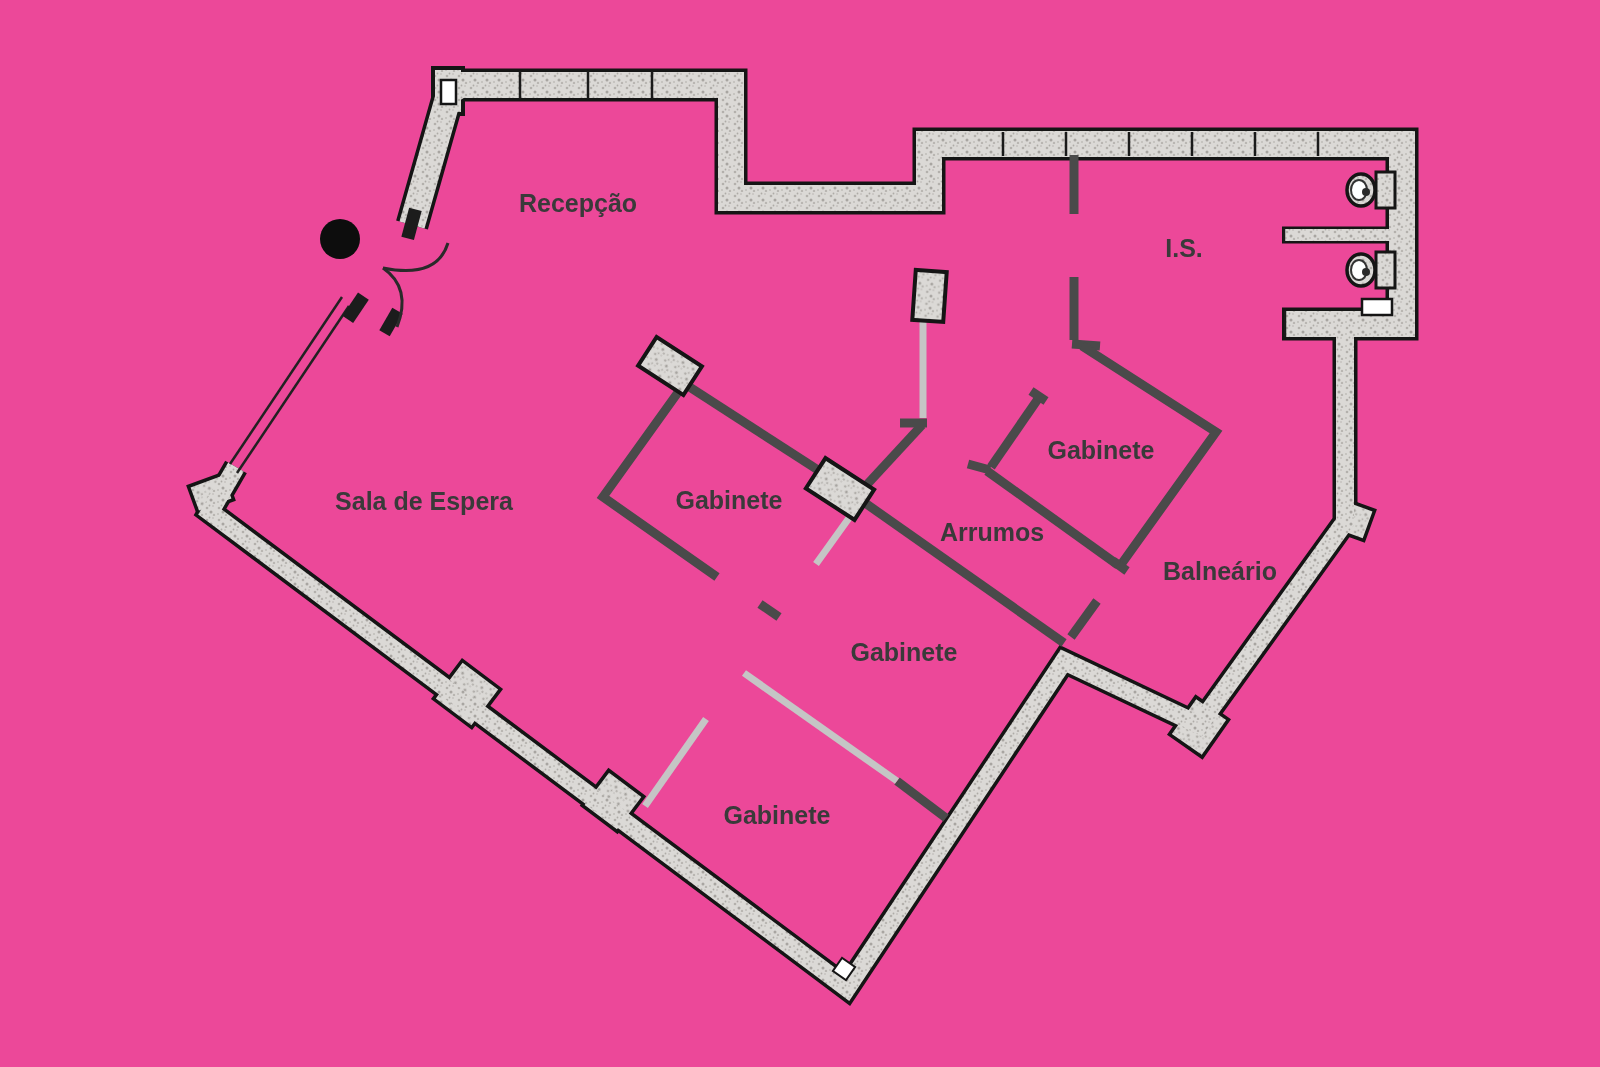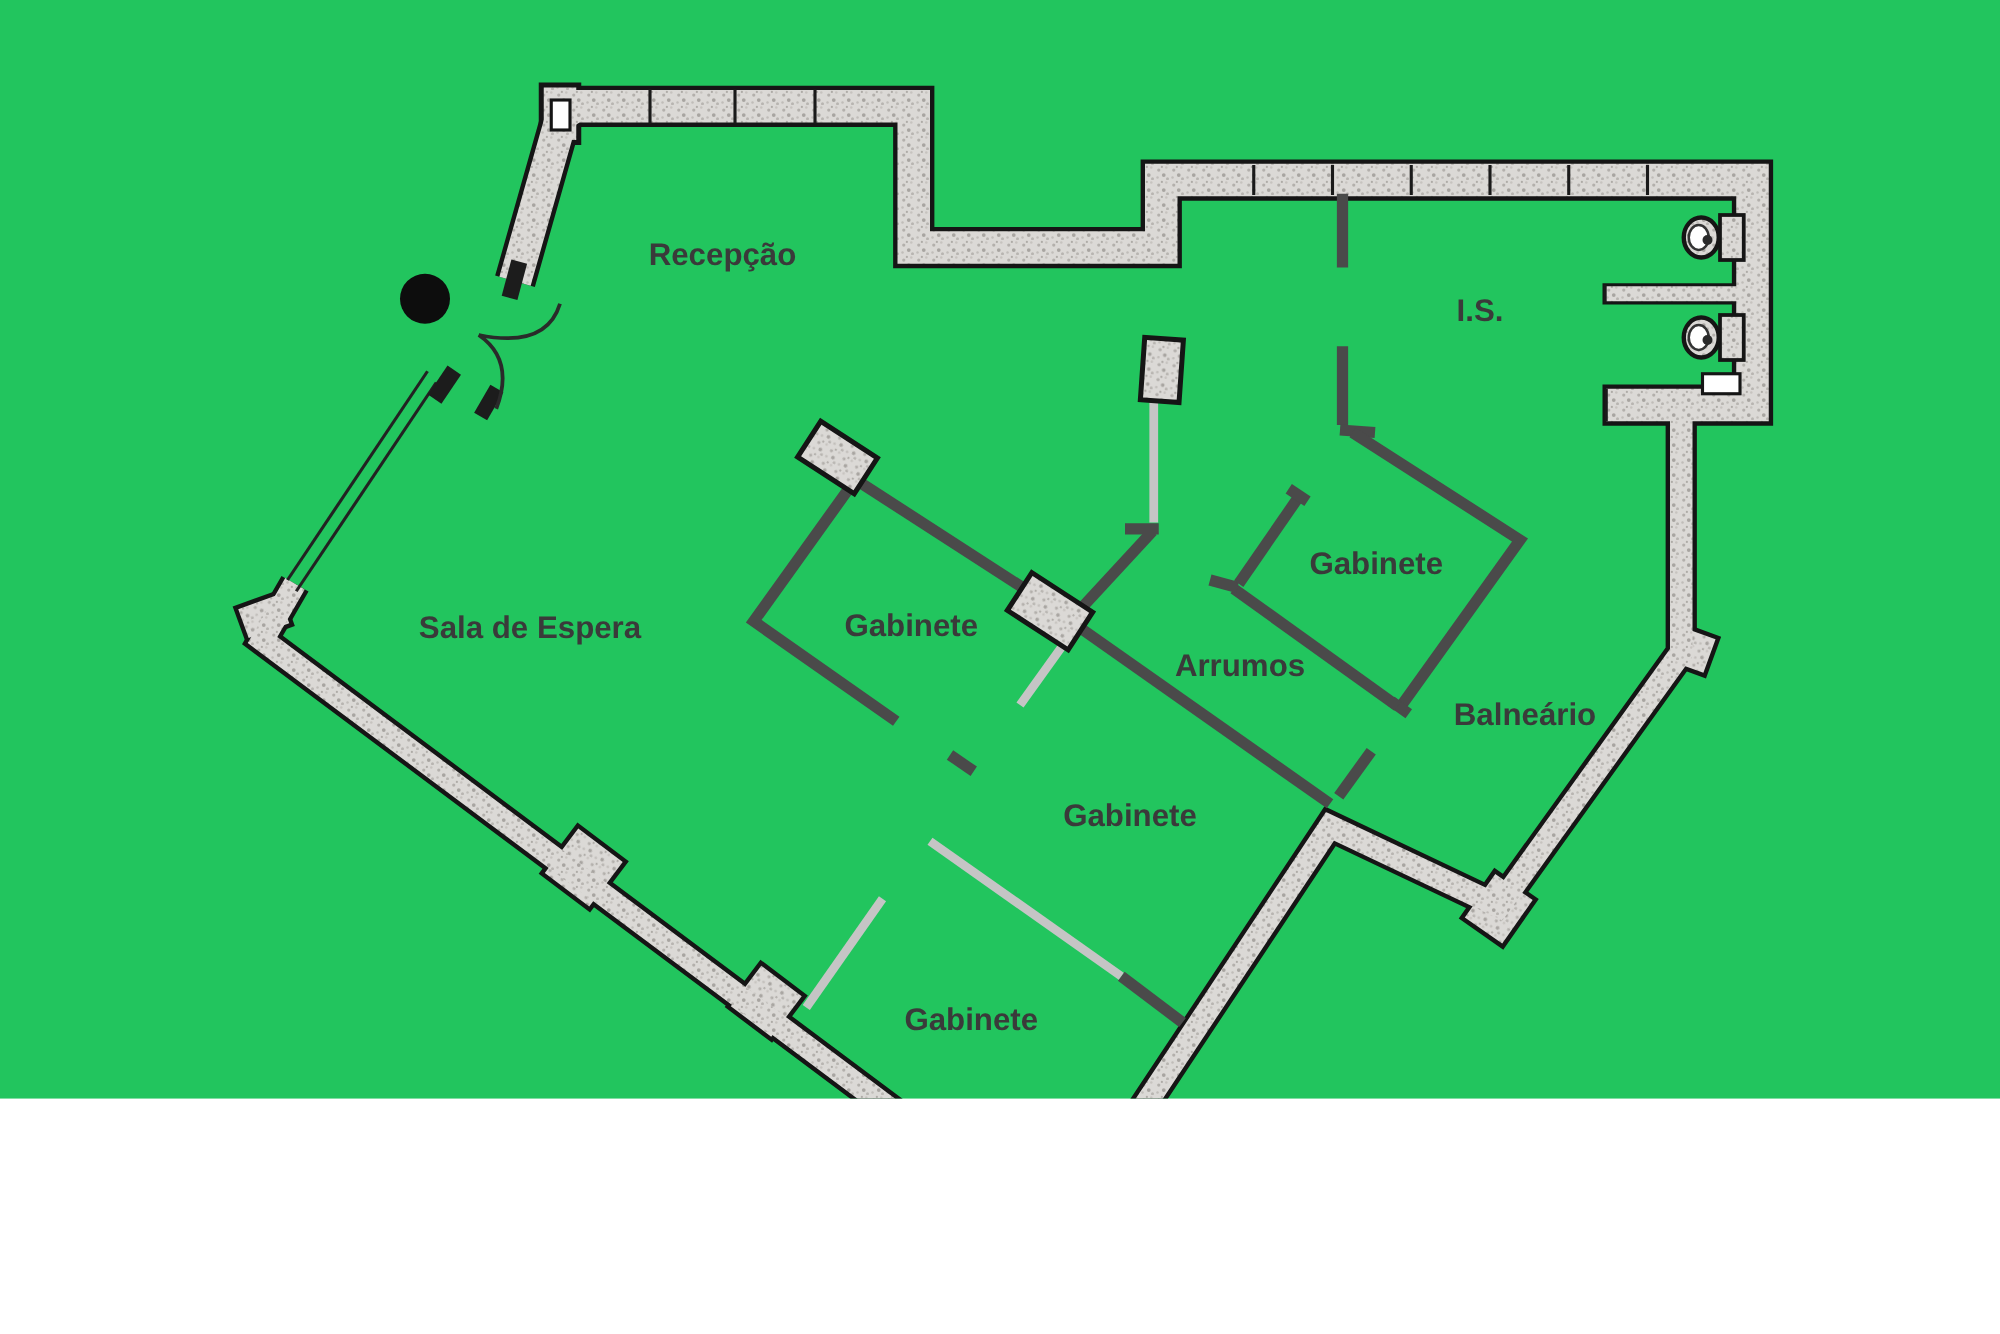--- a/index.html
+++ b/index.html
@@ -1,16 +1,16 @@
 <!DOCTYPE html>
 <html><head>
 <meta charset="utf-8">
 <style>
   html,body{margin:0;padding:0;background:#ffffff;}
-  .stage{position:relative;width:1600px;height:879px;background:#22c55e;overflow:hidden;
+  .stage{position:relative;width:1600px;height:1067px;background:#ec4899;overflow:hidden;
          font-family:"Liberation Sans","DejaVu Sans",sans-serif;}
   svg{display:block;}
   .wall-black{fill:none;stroke:#151515;stroke-linejoin:miter;stroke-linecap:butt;}
   .wall-fill{fill:none;stroke:url(#speck);stroke-linejoin:miter;stroke-linecap:butt;}
   .partition{fill:none;stroke:#4a4a4a;stroke-width:9;stroke-linecap:butt;stroke-linejoin:miter;}
   .leaf{fill:none;stroke:#c5c5c5;stroke-width:7;stroke-linecap:butt;}
   .tick{stroke:#1a1a1a;stroke-width:2.5;}
   .thinline{stroke:#222;stroke-width:2.5;fill:none;}
   .jamb{fill:#1c1c1c;stroke:none;}
   .arc{fill:none;stroke:#2a2a2a;stroke-width:3;}

